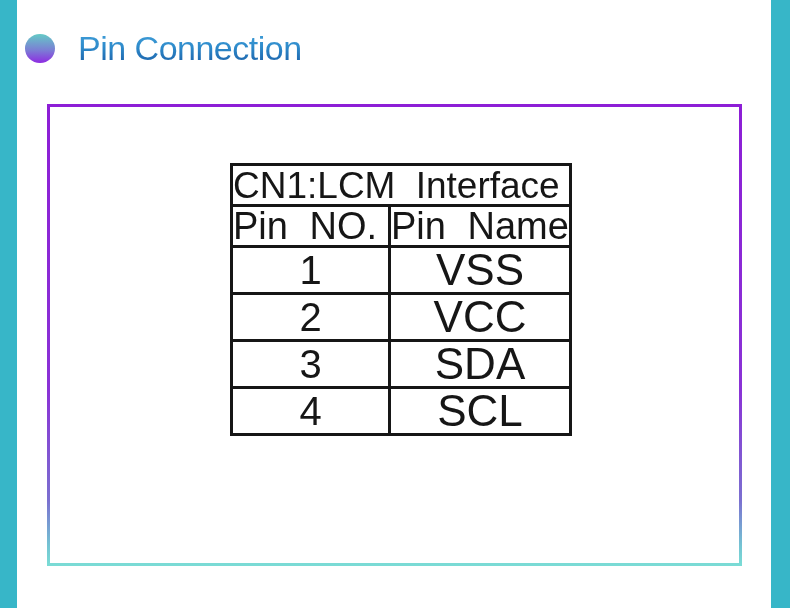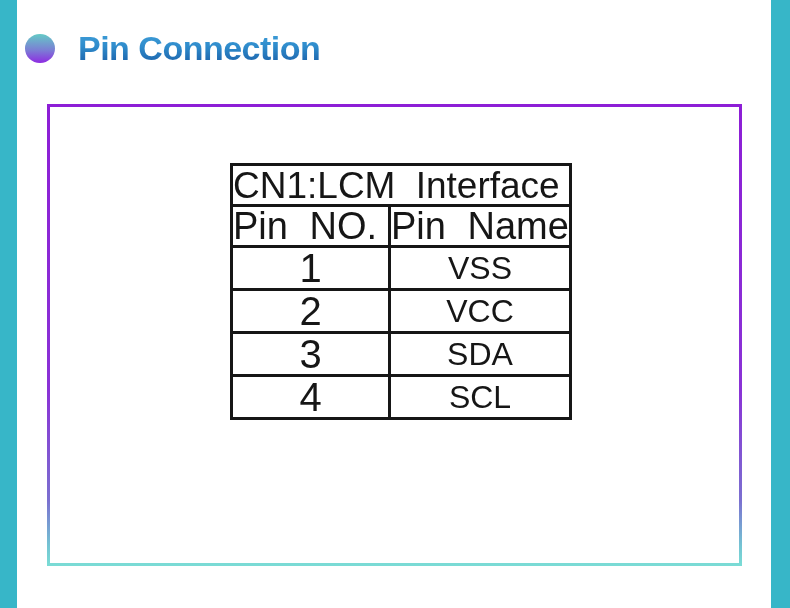--- a/index.html
+++ b/index.html
@@ -25,21 +25,21 @@
     position: absolute; left: 25px; top: 31px;
     display: flex; align-items: center;
   }
   .bullet {
     width: 30px; height: 29px; border-radius: 50%;
     background: linear-gradient(180deg, #64cac6 0%, #7b7fd4 55%, #8e2be2 100%);
     flex: 0 0 auto;
   }
   .section-title {
     margin: 0 0 0 23px;
-    font-size: 34px; font-weight: bold; letter-spacing: -0.5px;
+    font-size: 34px; font-weight: normal; letter-spacing: -0.5px;
     line-height: 1;
     background: linear-gradient(180deg, #41a0d9 0%, #2f8ccc 45%, #1a5fa8 100%);
     -webkit-background-clip: text; background-clip: text;
     color: transparent;
   }
 
   
   .content-frame {
     position: absolute; left: 47px; top: 104px;
     width: 695px; height: 462px;
@@ -71,21 +71,21 @@
 
   .cell-table-title {
     font-size: 37px; text-align: left;
     padding-left: 3px; word-spacing: 10px;
   }
   .cell-header {
     font-size: 38px; text-align: left;
     padding-left: 5px; word-spacing: 11px;
   }
   .cell-pin-no   { font-size: 40px; text-align: center; }
-  .cell-pin-name { font-size: 32px; text-align: center; }
+  .cell-pin-name { font-size: 44px; text-align: center; }
   .cell-pin-no.full-bleed { text-align: left; padding-left: 1px; letter-spacing: 0.5px; }
 </style>
 </head>
 <body>
 
 <div class="accent-bar left"></div>
 <div class="accent-bar right"></div>
 
 <div class="section-header">
   <span class="bullet"></span>

